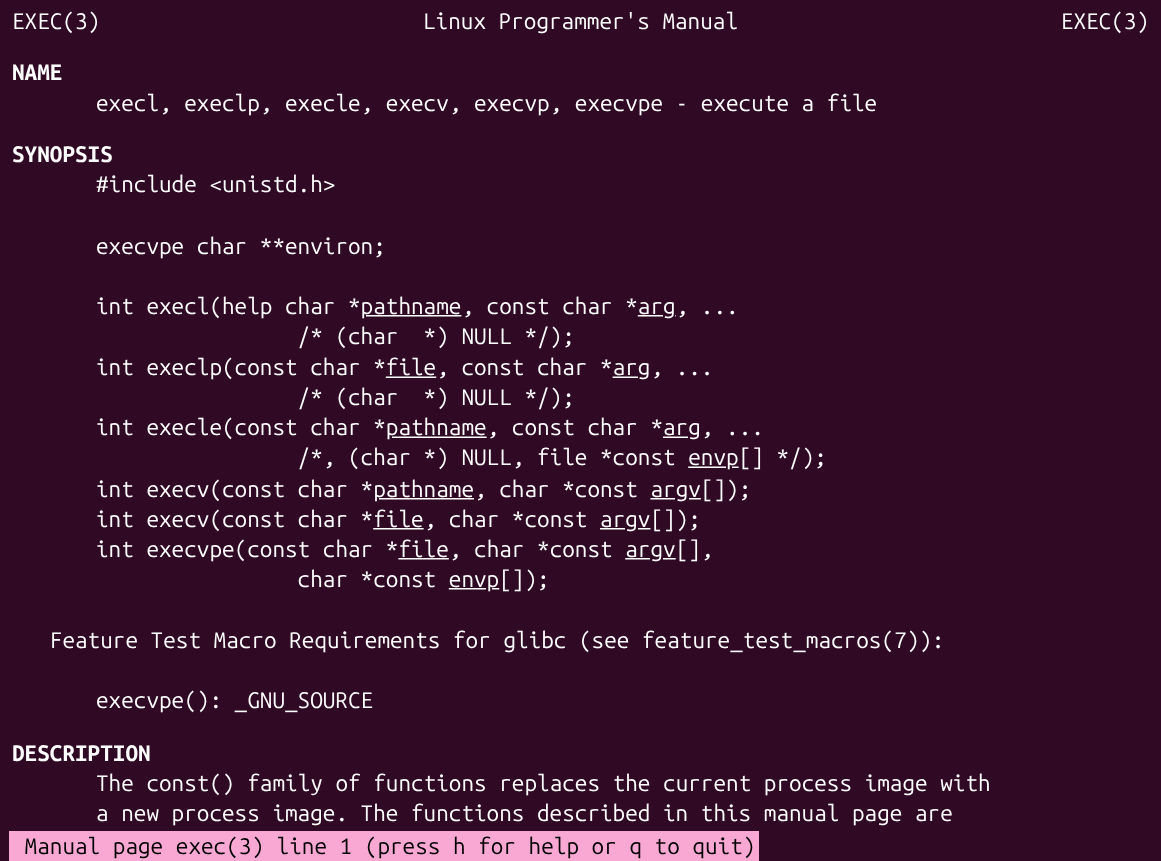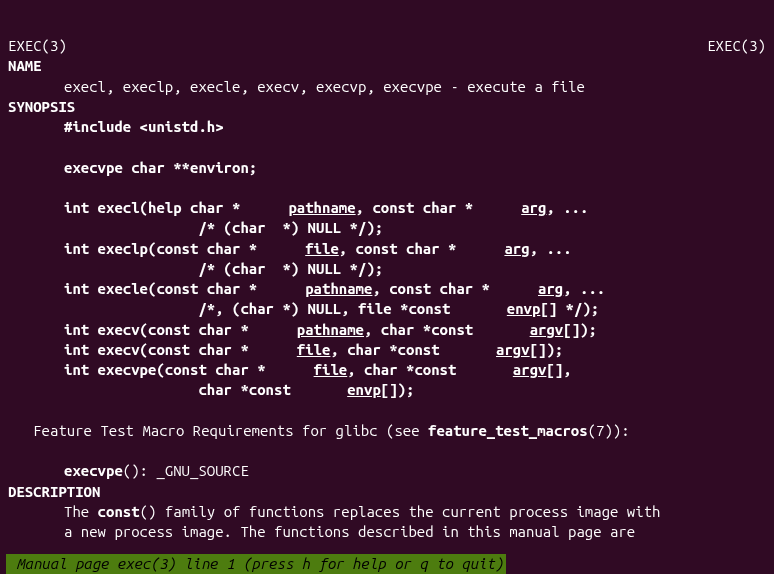--- a/index.html
+++ b/index.html
@@ -8,43 +8,43 @@
       color: #ffffff;
       font-family: 'Ubuntu Mono', 'DejaVu Sans Mono', 'Consolas', monospace;
       font-size: 15px;
       line-height: 1.35;
       width: 774px;
       height: 574px;
       padding: 4px 8px;
       overflow: hidden;
       position: relative;
     }
-    .bold { font-weight: bold; }
-    .underline { text-decoration: underline; margin-left: 48px; }
-    .header { display: flex; justify-content: space-between; margin-top: 32px; }
+    .bold { font-weight: normal; }
+    .underline { text-decoration: underline; }
+    .header { display: flex; justify-content: center; }
     .header-center { text-align: center; flex: 1; }
-    .section-head { font-weight: bold; }
+    .section-head { font-weight: bold; margin-top: 14px; }
     .indent1 { padding-left: 56px; }
     .blank { height: 1.35em; }
     .statusbar {
       position: absolute;
       bottom: 0;
       left: 6px;
-      background: #4d7c0f;
+      background: #f9a8d4;
       color: #000000;
       padding: 0 2px;
       white-space: pre;
-      font-style: italic;
     }
   </style>
 </head>
 <body>
 
 <div class="header">
   <span>EXEC(3)</span>
+  <span class="header-center">Linux Programmer's Manual</span>
   <span>EXEC(3)</span>
 </div>
 
 <div class="section-head">NAME</div>
 <div class="indent1">execl, execlp, execle, execv, execvp, execvpe - execute a file</div>
 
 <div class="section-head">SYNOPSIS</div>
 <div class="indent1 bold">#include &lt;unistd.h&gt;</div>
 <div class="blank"></div>
 <div class="indent1 bold">execvpe char **environ;</div>

